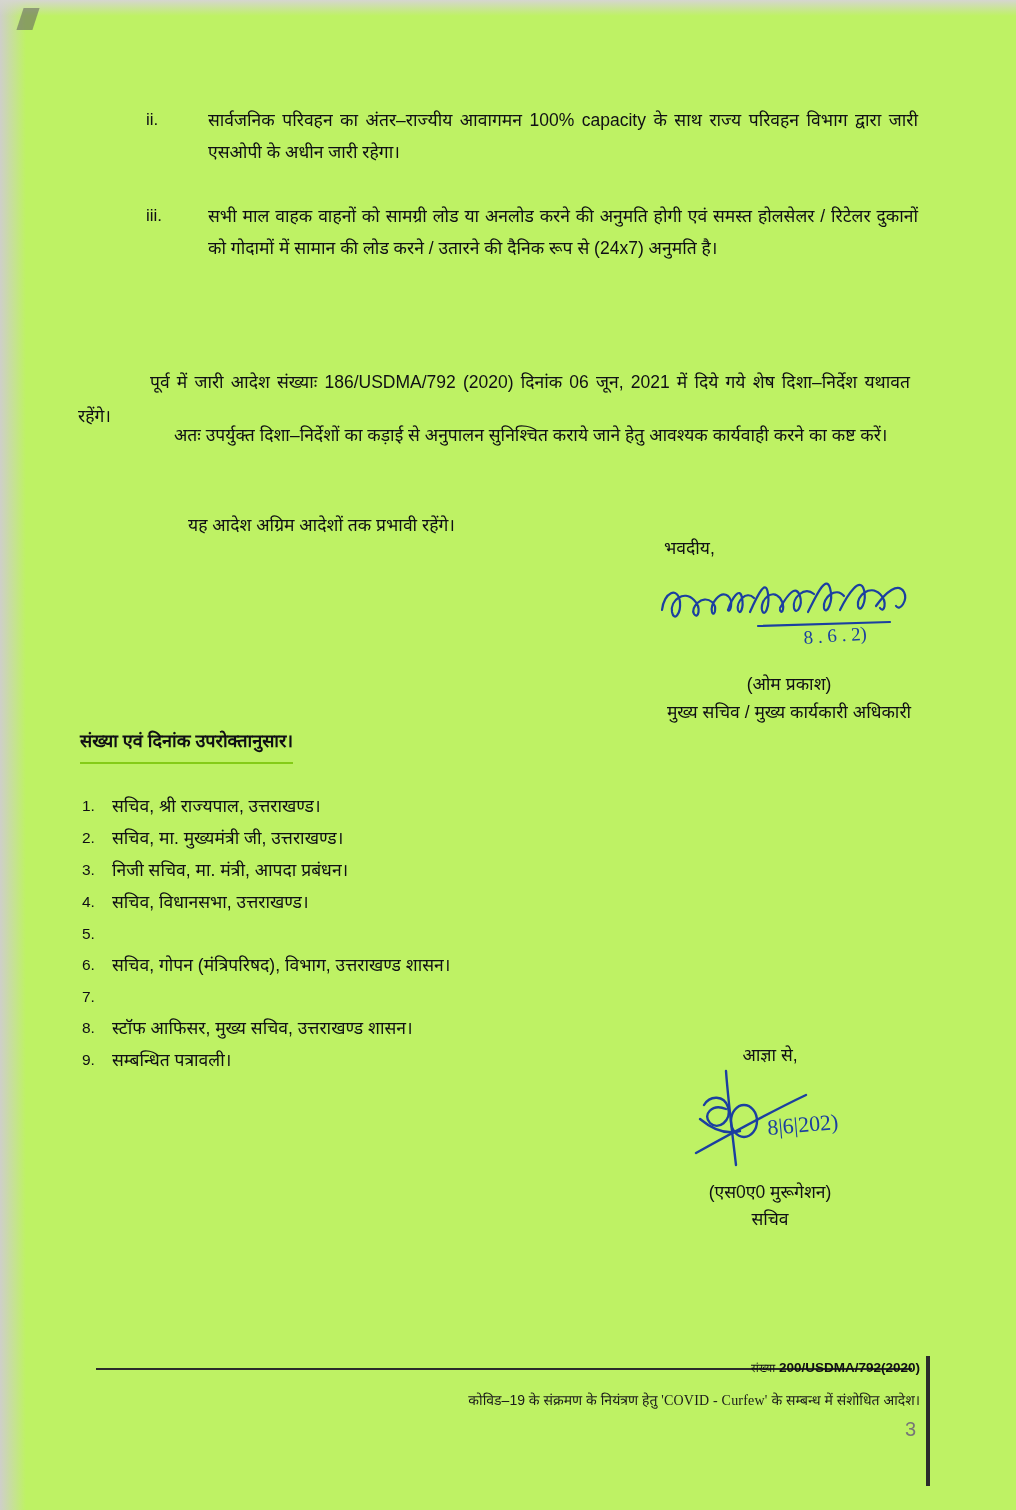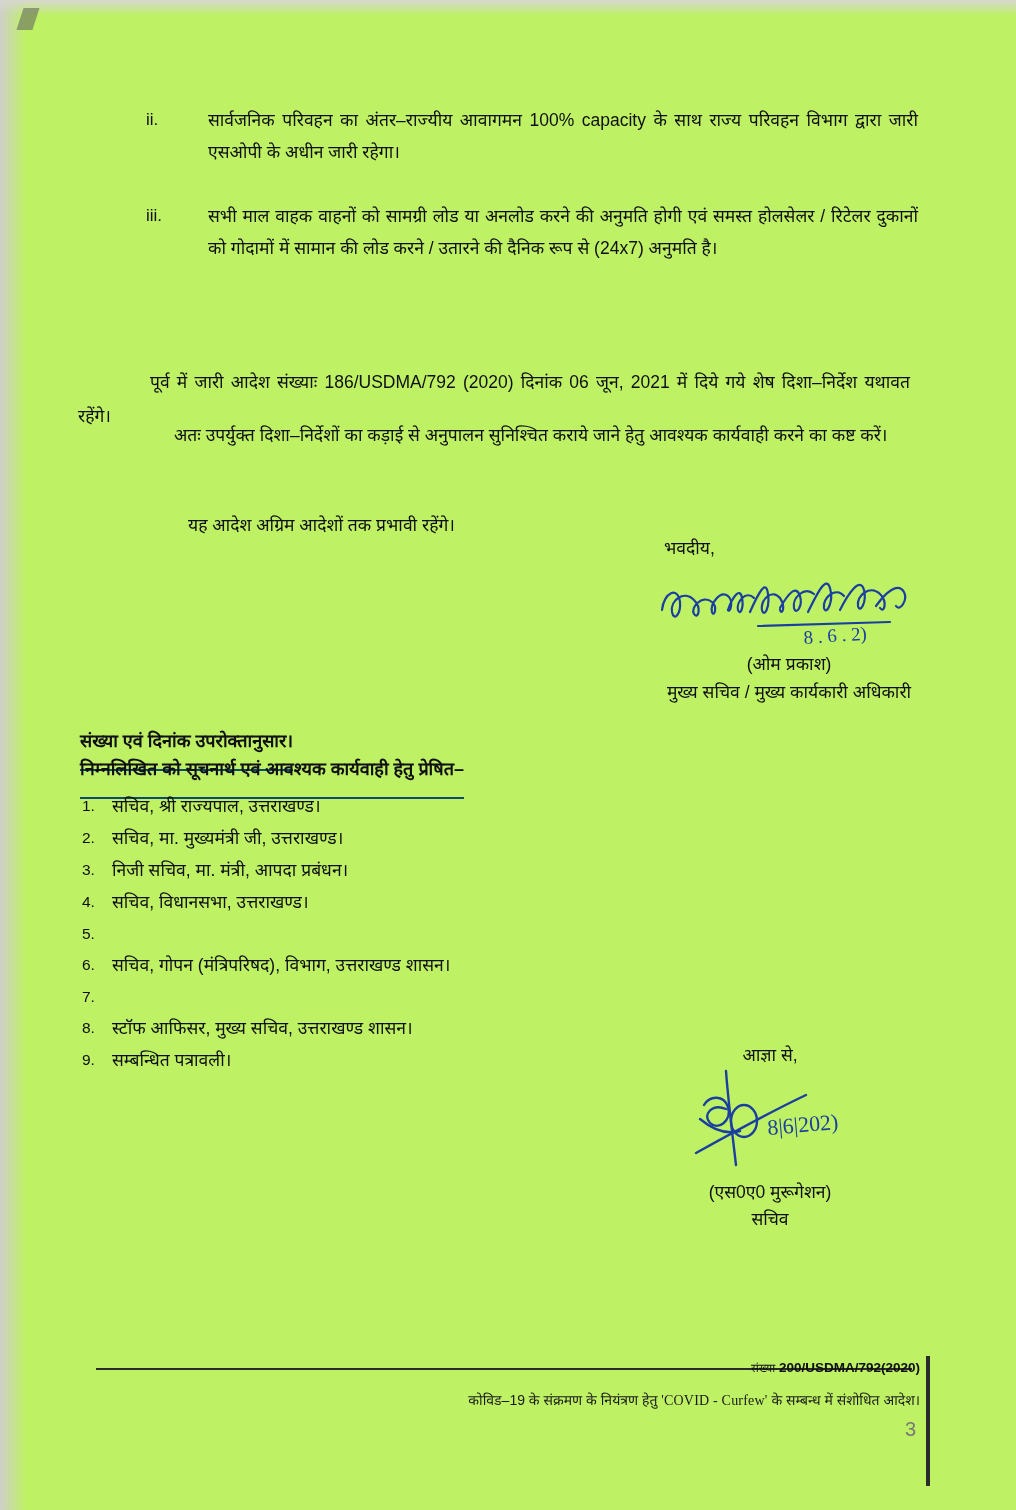--- a/index.html
+++ b/index.html
@@ -86,32 +86,32 @@
     line-height: 1.6;
   }
   .sign-yours { text-align: left; padding-left: 10px; }
   .sign-scribble {
     position: relative;
     height: 86px;
     width: 270px;
     margin: 2px auto 0;
   }
   .sign-scribble svg { position: absolute; left: 0; top: 0; }
-  .sign-name { margin-top: 0; font-weight: 400; }
+  .sign-name { margin-top: 20px; font-weight: 400; }
   .sign-title { white-space: nowrap; }
 
   
   .dist-head {
     position: absolute;
     left: 80px;
     font-size: 18px;
     font-weight: 700;
-    border-bottom: 2px solid #0c4a6e;
+    border-bottom: 2px solid #84cc16;
     display: inline-block;
-    padding-bottom: 17px;
+    padding-bottom: 10px;
     white-space: nowrap;
   }
   .dist-head-1 { top: 728px; }
   .dist-head-2 { top: 756px; }
 
   .dist-list {
     position: absolute;
     left: 82px;
     top: 792px;
     width: 700px;
@@ -236,21 +236,20 @@
           <path d="M104 62 L236 58"></path>
         </g>
         <text x="150" y="80" font-family="Liberation Serif, serif" font-size="19" fill="#1b3fa0" transform="rotate(-4 150 80)">8 . 6 . 2)</text>
       </svg>
     </div>
     <div class="sign-name">(ओम प्रकाश)</div>
     <div class="sign-title">मुख्य सचिव / मुख्य कार्यकारी अधिकारी</div>
   </div>
 
   <div class="dist-head dist-head-1">संख्या एवं दिनांक उपरोक्तानुसार।</div>
-  <div class="dist-head dist-head-2">निम्नलिखित को सूचनार्थ एवं आवश्यक कार्यवाही हेतु प्रेषित–</div>
 
   <ul class="dist-list">
     <li>
       <span class="num">1.</span>
       <span>सचिव, श्री राज्यपाल, उत्तराखण्ड।</span>
     </li>
     <li>
       <span class="num">2.</span>
       <span>सचिव, मा. मुख्यमंत्री जी, उत्तराखण्ड।</span>
     </li>

